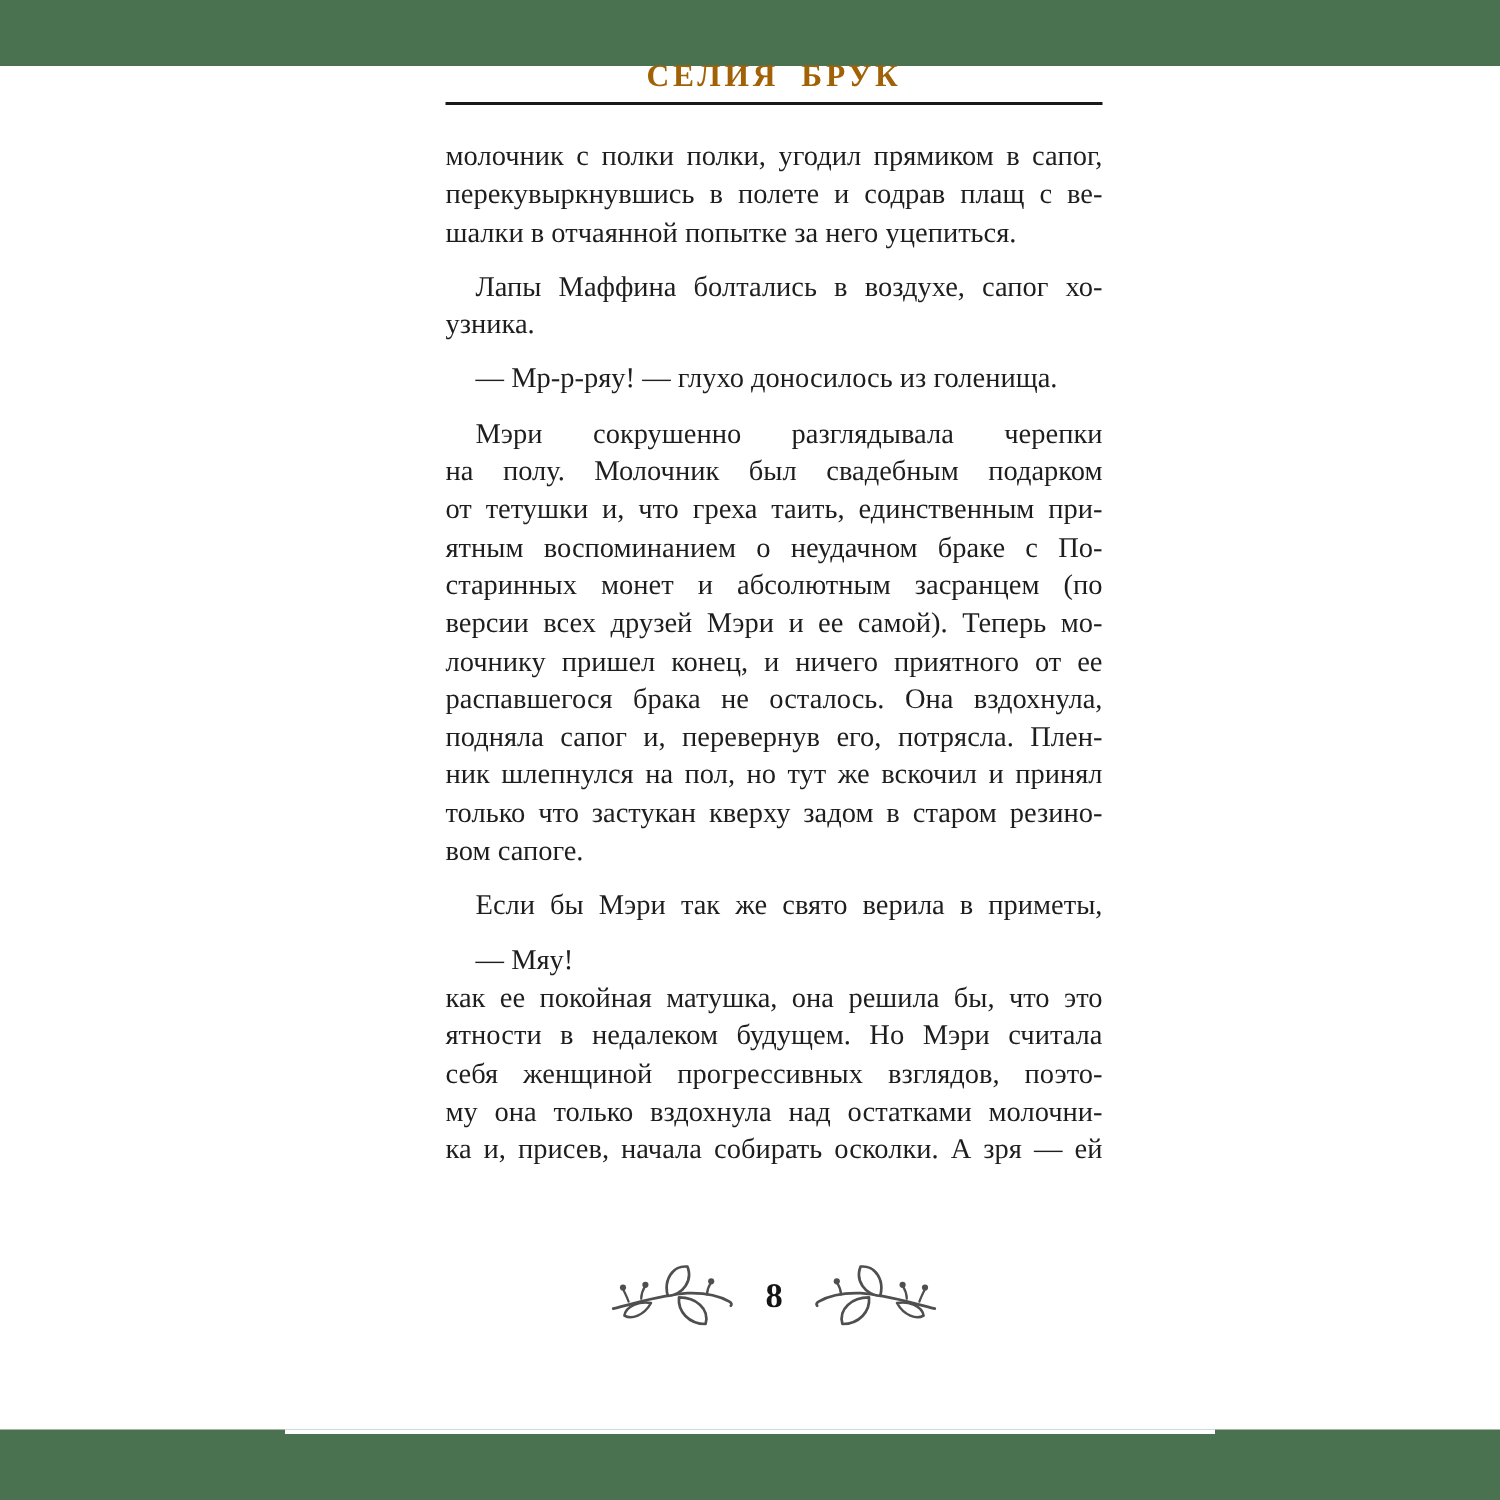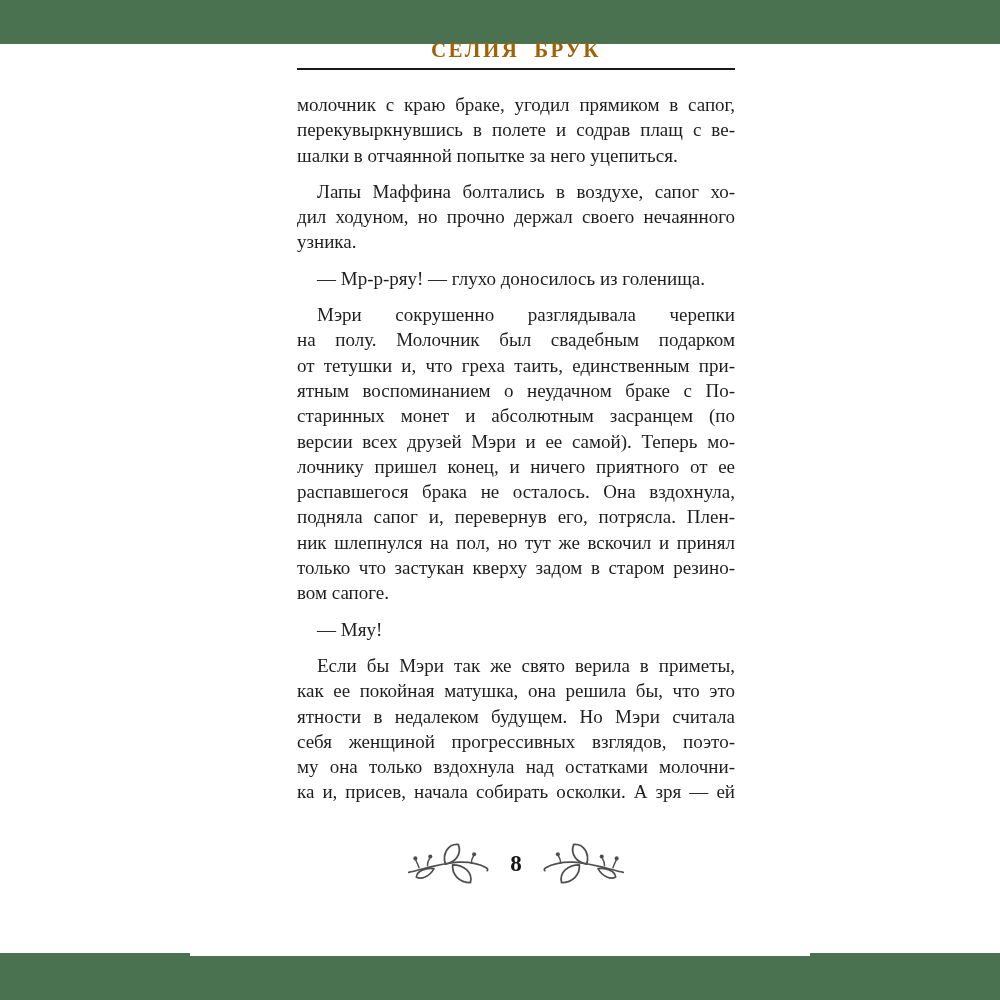--- a/index.html
+++ b/index.html
@@ -65,41 +65,40 @@
 <div class="band top"></div>
 <div class="band bottom"></div>
 <div class="page-bottom-edge"></div>
 
 <div class="column header">
   <div class="running-title">СЕЛИЯ БРУК</div>
   <div class="header-rule"></div>
 </div>
 
 <div class="column body-text" id="body-text">
-    <div class="line just">молочник с краю браке, угодил прямиком в сапог,</div>
+    <div class="line just">молочник с полки полки, угодил прямиком в сапог,</div>
     <div class="line just">перекувыркнувшись в полете и содрав плащ с ве-</div>
     <div class="line">шалки в отчаянной попытке за него уцепиться.</div>
     <div class="line indent just">Лапы Маффина болтались в воздухе, сапог хо-</div>
-    <div class="line just">дил ходуном, но прочно держал своего нечаянного</div>
     <div class="line">узника.</div>
     <div class="line indent">— Мр-р-ряу! — глухо доносилось из голенища.</div>
     <div class="line indent just">Мэри сокрушенно разглядывала черепки</div>
     <div class="line just">на полу. Молочник был свадебным подарком</div>
     <div class="line just">от тетушки и, что греха таить, единственным при-</div>
     <div class="line just">ятным воспоминанием о неудачном браке с По-</div>
     <div class="line just">старинных монет и абсолютным засранцем (по</div>
     <div class="line just">версии всех друзей Мэри и ее самой). Теперь мо-</div>
     <div class="line just">лочнику пришел конец, и ничего приятного от ее</div>
     <div class="line just">распавшегося брака не осталось. Она вздохнула,</div>
     <div class="line just">подняла сапог и, перевернув его, потрясла. Плен-</div>
     <div class="line just">ник шлепнулся на пол, но тут же вскочил и принял</div>
     <div class="line just">только что застукан кверху задом в старом резино-</div>
     <div class="line">вом сапоге.</div>
+    <div class="line indent just">Если бы Мэри так же свято верила в приметы,</div>
     <div class="line indent">— Мяу!</div>
-    <div class="line indent just">Если бы Мэри так же свято верила в приметы,</div>
     <div class="line just">как ее покойная матушка, она решила бы, что это</div>
     <div class="line just">ятности в недалеком будущем. Но Мэри считала</div>
     <div class="line just">себя женщиной прогрессивных взглядов, поэто-</div>
     <div class="line just">му она только вздохнула над остатками молочни-</div>
     <div class="line just">ка и, присев, начала собирать осколки. А зря — ей</div>
   </div>
 
 <div class="column footer">
   <svg class="sprig" viewBox="0 0 90 52" fill="none" xmlns="http://www.w3.org/2000/svg">
     <path d="M3 35 C 20 31, 38 25, 56 24 C 70 23.5, 79 26, 86 30 C 87.5 31, 88 32, 87 33" stroke="#4f4f4f" stroke-width="1.8" stroke-linecap="round"></path>

